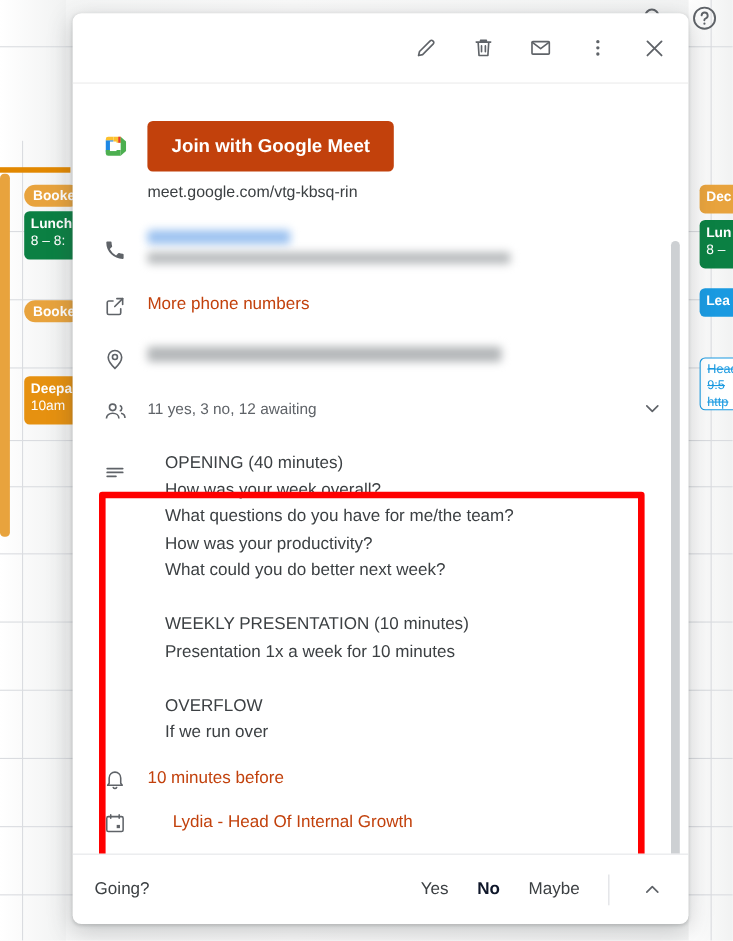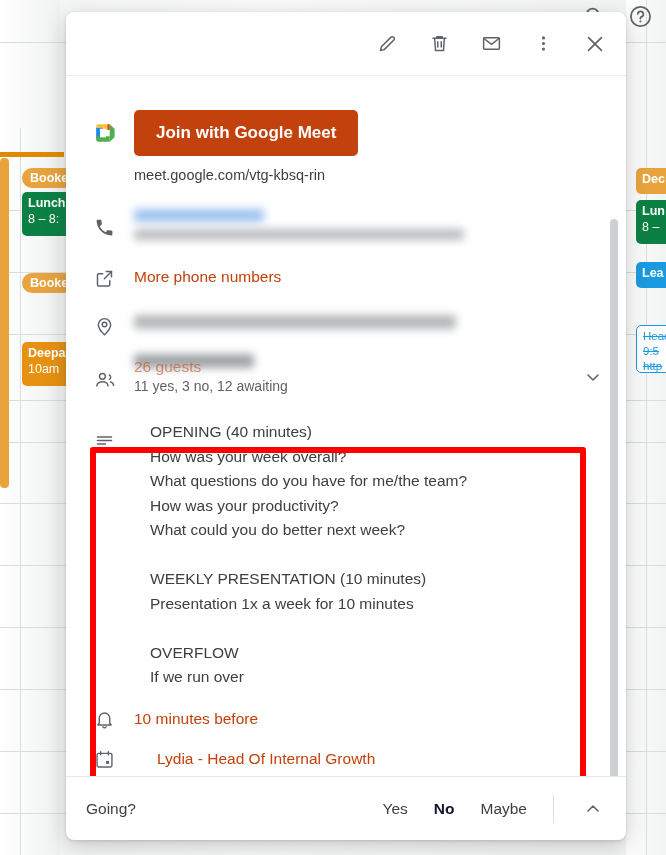--- a/index.html
+++ b/index.html
@@ -383,24 +383,20 @@
 
     <div class="row" style="margin-top:20px;align-items:center;">
       <div class="row-icon" style="padding-top:6px;">
         <svg width="22" height="22" viewBox="0 0 24 24" fill="none" stroke="#5f6368" stroke-width="1.6">
           <circle cx="9.2" cy="8" r="3.2"></circle>
           <path d="M3 19c0-3.3 2.8-5.2 6.2-5.2s6.2 1.9 6.2 5.2"></path>
           <path d="M16.2 6.2a2.8 2.8 0 0 1 0 5.4M17.5 13.9c2.3.5 3.9 2.1 3.9 4.6"></path>
         </svg>
       </div>
       <div class="row-content">
-        <div style="position:relative;height:19px;">
-          <div class="blur-line blur-d" style="position:absolute;top:-3px;left:0;"></div>
-          <div class="row-text" style="position:absolute;top:-1px;left:0;opacity:.55;">26 guests</div>
-        </div>
         <div class="row-sub">11 yes, 3 no, 12 awaiting</div>
       </div>
       <div class="chev-btn">
         <svg width="20" height="20" viewBox="0 0 24 24" fill="none" stroke="#5f6368" stroke-width="1.8" stroke-linecap="round" stroke-linejoin="round">
           <polyline points="6,9.5 12,15.5 18,9.5"></polyline>
         </svg>
       </div>
     </div>
 
     <div class="row" style="margin-top:24px;gap:16px;">

